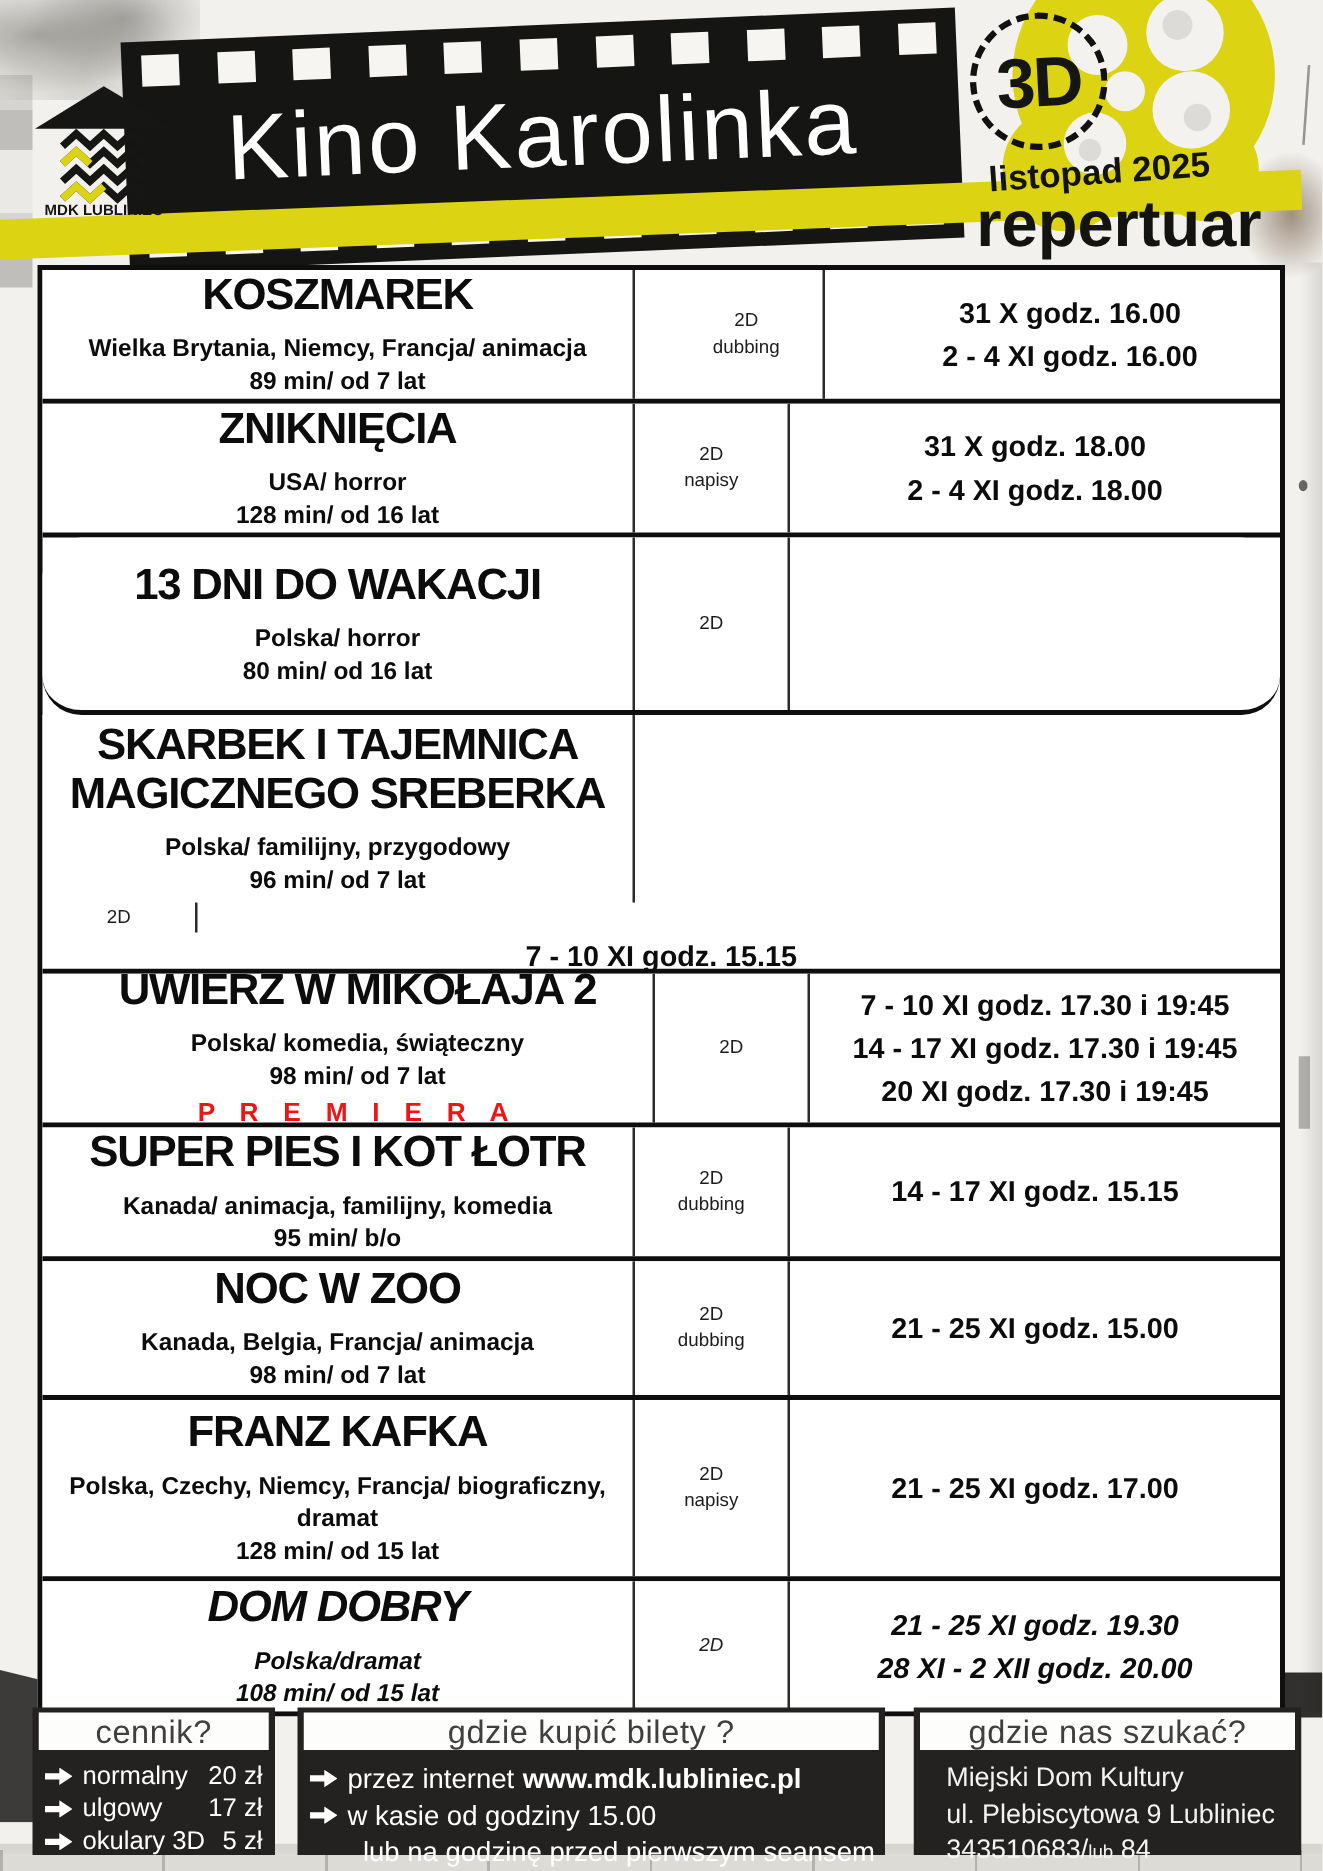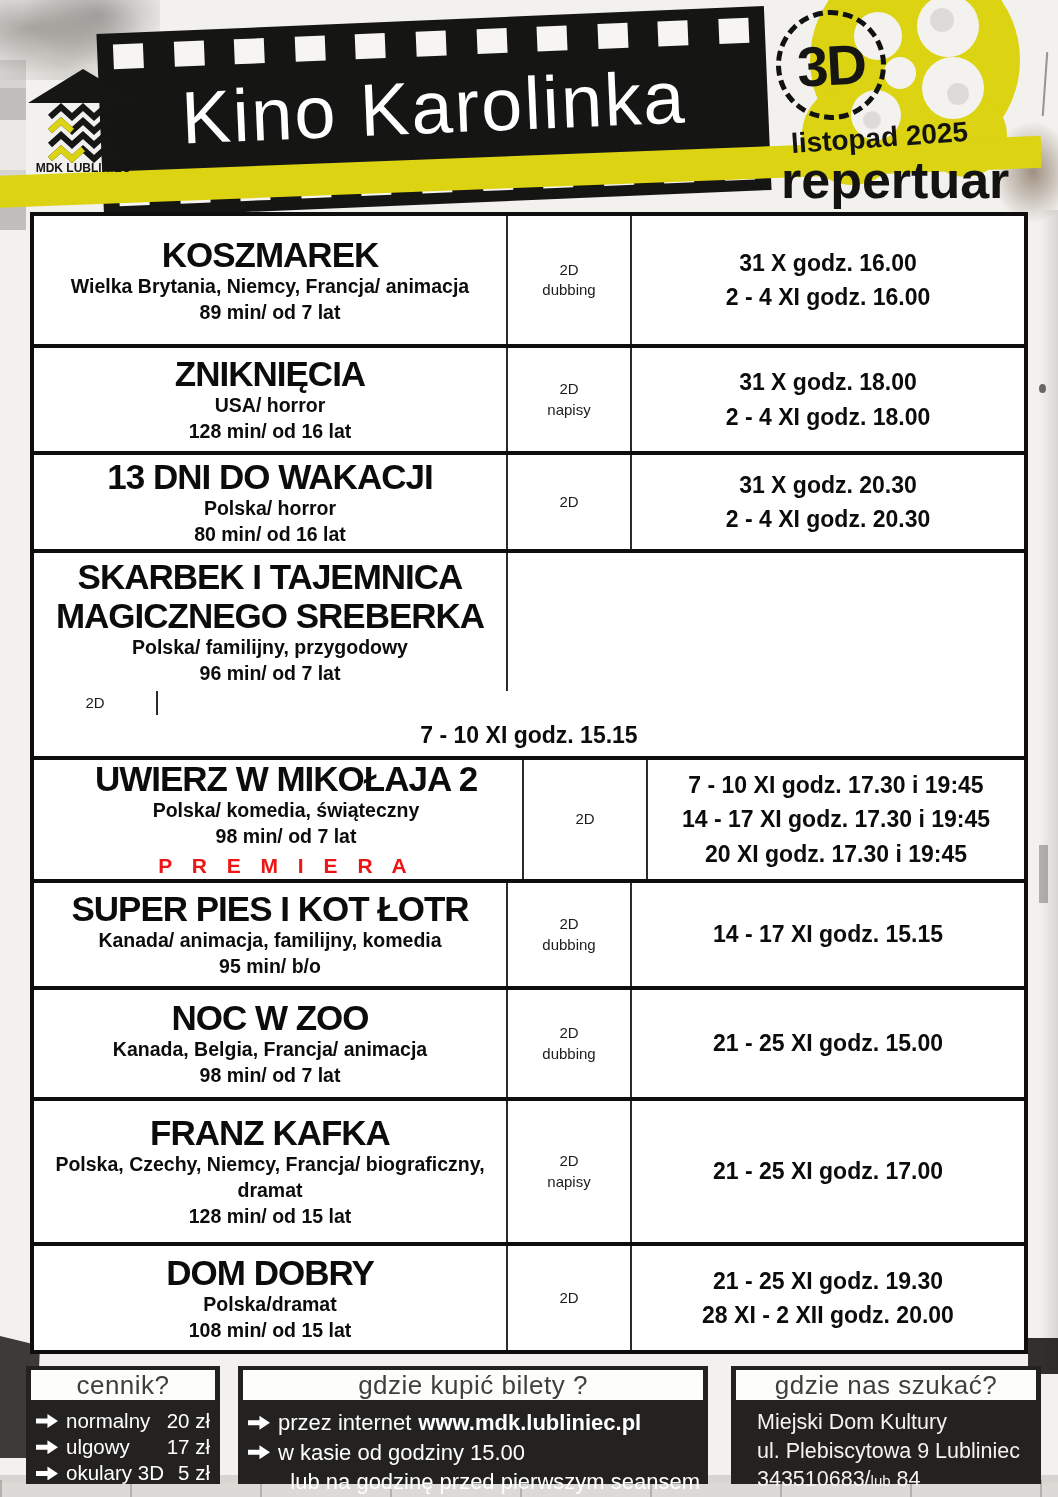--- a/index.html
+++ b/index.html
@@ -50,28 +50,28 @@
     border-radius:50%;z-index:3;display:flex;align-items:center;justify-content:center;
     font-size:56px;font-weight:700;color:#151514;letter-spacing:-2px;transform:rotate(-3deg);box-sizing:border-box;}
   .month{position:absolute;left:772px;top:122px;width:215px;z-index:4;text-align:center;
     font-size:28px;font-weight:700;color:#131312;transform:rotate(-4deg);white-space:nowrap;}
   .subtitle{position:absolute;left:781px;top:150px;z-index:5;
     font-size:52px;font-weight:700;color:#131312;letter-spacing:0;white-space:nowrap;}
   
   .rep-table{position:absolute;left:30px;top:212px;width:998px;border:4px solid #0e0e0e;
     box-sizing:border-box;z-index:5;background:#fff;}
   .mrow{display:flex;border-bottom:4px solid #0e0e0e;background:#fff;box-sizing:border-box;}
-  .mrow:last-child{border-bottom:none;}
+  .mrow:last-child{border-bottom:none;font-style:italic;}
   .cell{display:flex;flex-direction:column;justify-content:center;align-items:center;
     text-align:center;box-sizing:border-box;}
   .c-title{width:474px;border-right:2px solid #2b2b2b;padding:4px 8px;}
   .c-format{width:124px;border-right:2px solid #2b2b2b;padding:2px;}
   .c-dates{flex:1;padding:2px;}
   .mtitle{font-size:35px;font-weight:700;letter-spacing:-1px;line-height:1.12;color:#0c0c0c;}
-  .mdetails{margin-top:0;}
+  .mdetails{margin-top:12px;}
   .mdetails > div{font-size:19.5px;font-weight:700;line-height:1.32;color:#0c0c0c;}
   .premiere{color:#ed1515 !important;letter-spacing:7px;font-size:21px !important;margin-top:3px;}
   .c-format > div{font-size:15px;font-weight:400;line-height:1.35;color:#1c1c1c;}
   .c-dates > div{font-size:23px;font-weight:700;line-height:1.5;color:#0c0c0c;white-space:nowrap;}
   
   .footer{position:absolute;left:0;top:1366px;width:1058px;height:122px;z-index:6;}
   .panel{position:absolute;top:0;height:118px;background:#232220;box-sizing:border-box;}
   .panel-price{left:26px;width:194px;}
   .panel-tickets{left:238px;width:470px;}
   .panel-where{left:731px;width:310px;}
@@ -174,21 +174,21 @@
         <circle cx="112" cy="130" r="9"></circle>
       </g>
     </svg>
 
     <div class="badge-3d">3D</div>
     <div class="month">listopad 2025</div>
     <div class="subtitle">repertuar</div>
   </div>
 
   <div class="rep-table">
-      <div class="mrow" style="height: 132px;">
+      <div class="mrow" style="height: 107px; gap: 28px;">
       <div class="cell c-title">
         <div class="mtitle">KOSZMAREK</div>
         <div class="mdetails">
             <div>Wielka Brytania, Niemcy, Francja/ animacja</div>
             <div>89 min/ od 7 lat</div>
           </div>
       </div>
       <div class="cell c-format">
           <div>2D</div>
           <div>dubbing</div>
@@ -208,34 +208,30 @@
       </div>
       <div class="cell c-format">
           <div>2D</div>
           <div>napisy</div>
         </div>
       <div class="cell c-dates">
           <div>31 X godz. 18.00</div>
           <div>2 - 4 XI godz. 18.00</div>
         </div>
     </div>
-      <div class="mrow" style="height: 98px;">
+      <div class="mrow" style="height: 142px; border-radius: 31px;">
       <div class="cell c-title">
         <div class="mtitle">13 DNI DO WAKACJI</div>
         <div class="mdetails">
             <div>Polska/ horror</div>
             <div>80 min/ od 16 lat</div>
           </div>
       </div>
       <div class="cell c-format">
           <div>2D</div>
-        </div>
-      <div class="cell c-dates">
-          <div>31 X godz. 20.30</div>
-          <div>2 - 4 XI godz. 20.30</div>
         </div>
     </div>
       <div class="mrow" style="height: 207px; flex-direction: column;">
       <div class="cell c-title">
         <div class="mtitle">SKARBEK I TAJEMNICA MAGICZNEGO SREBERKA</div>
         <div class="mdetails">
             <div>Polska/ familijny, przygodowy</div>
             <div>96 min/ od 7 lat</div>
           </div>
       </div>

